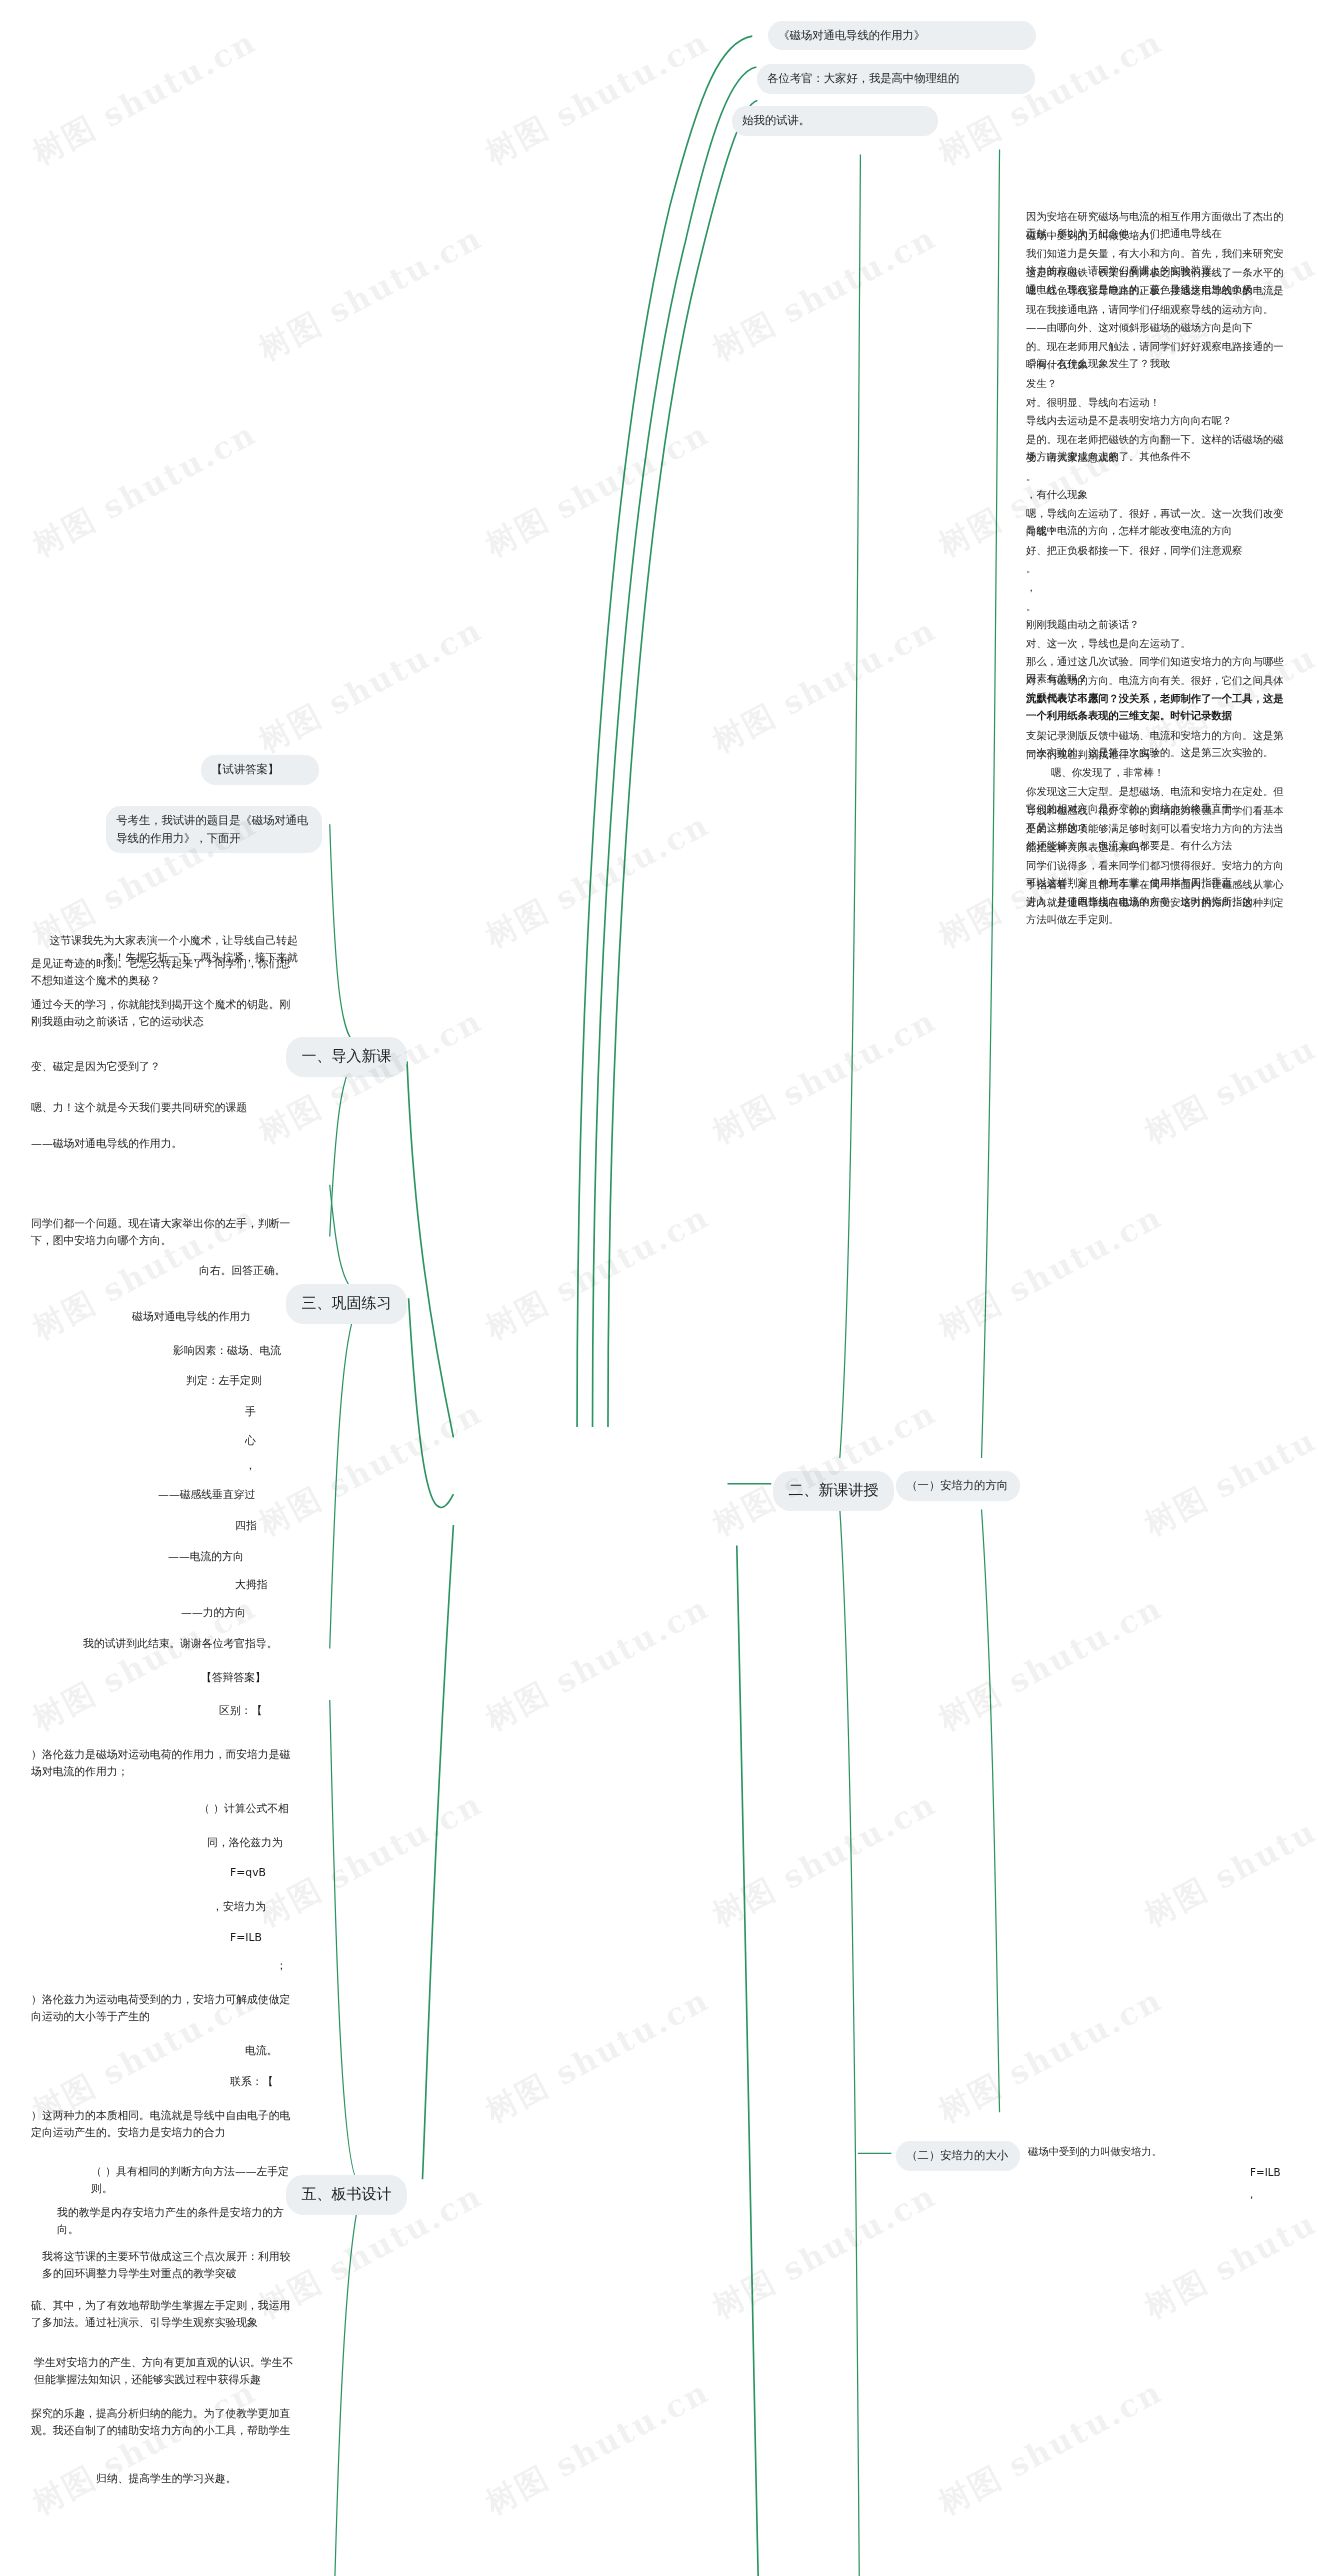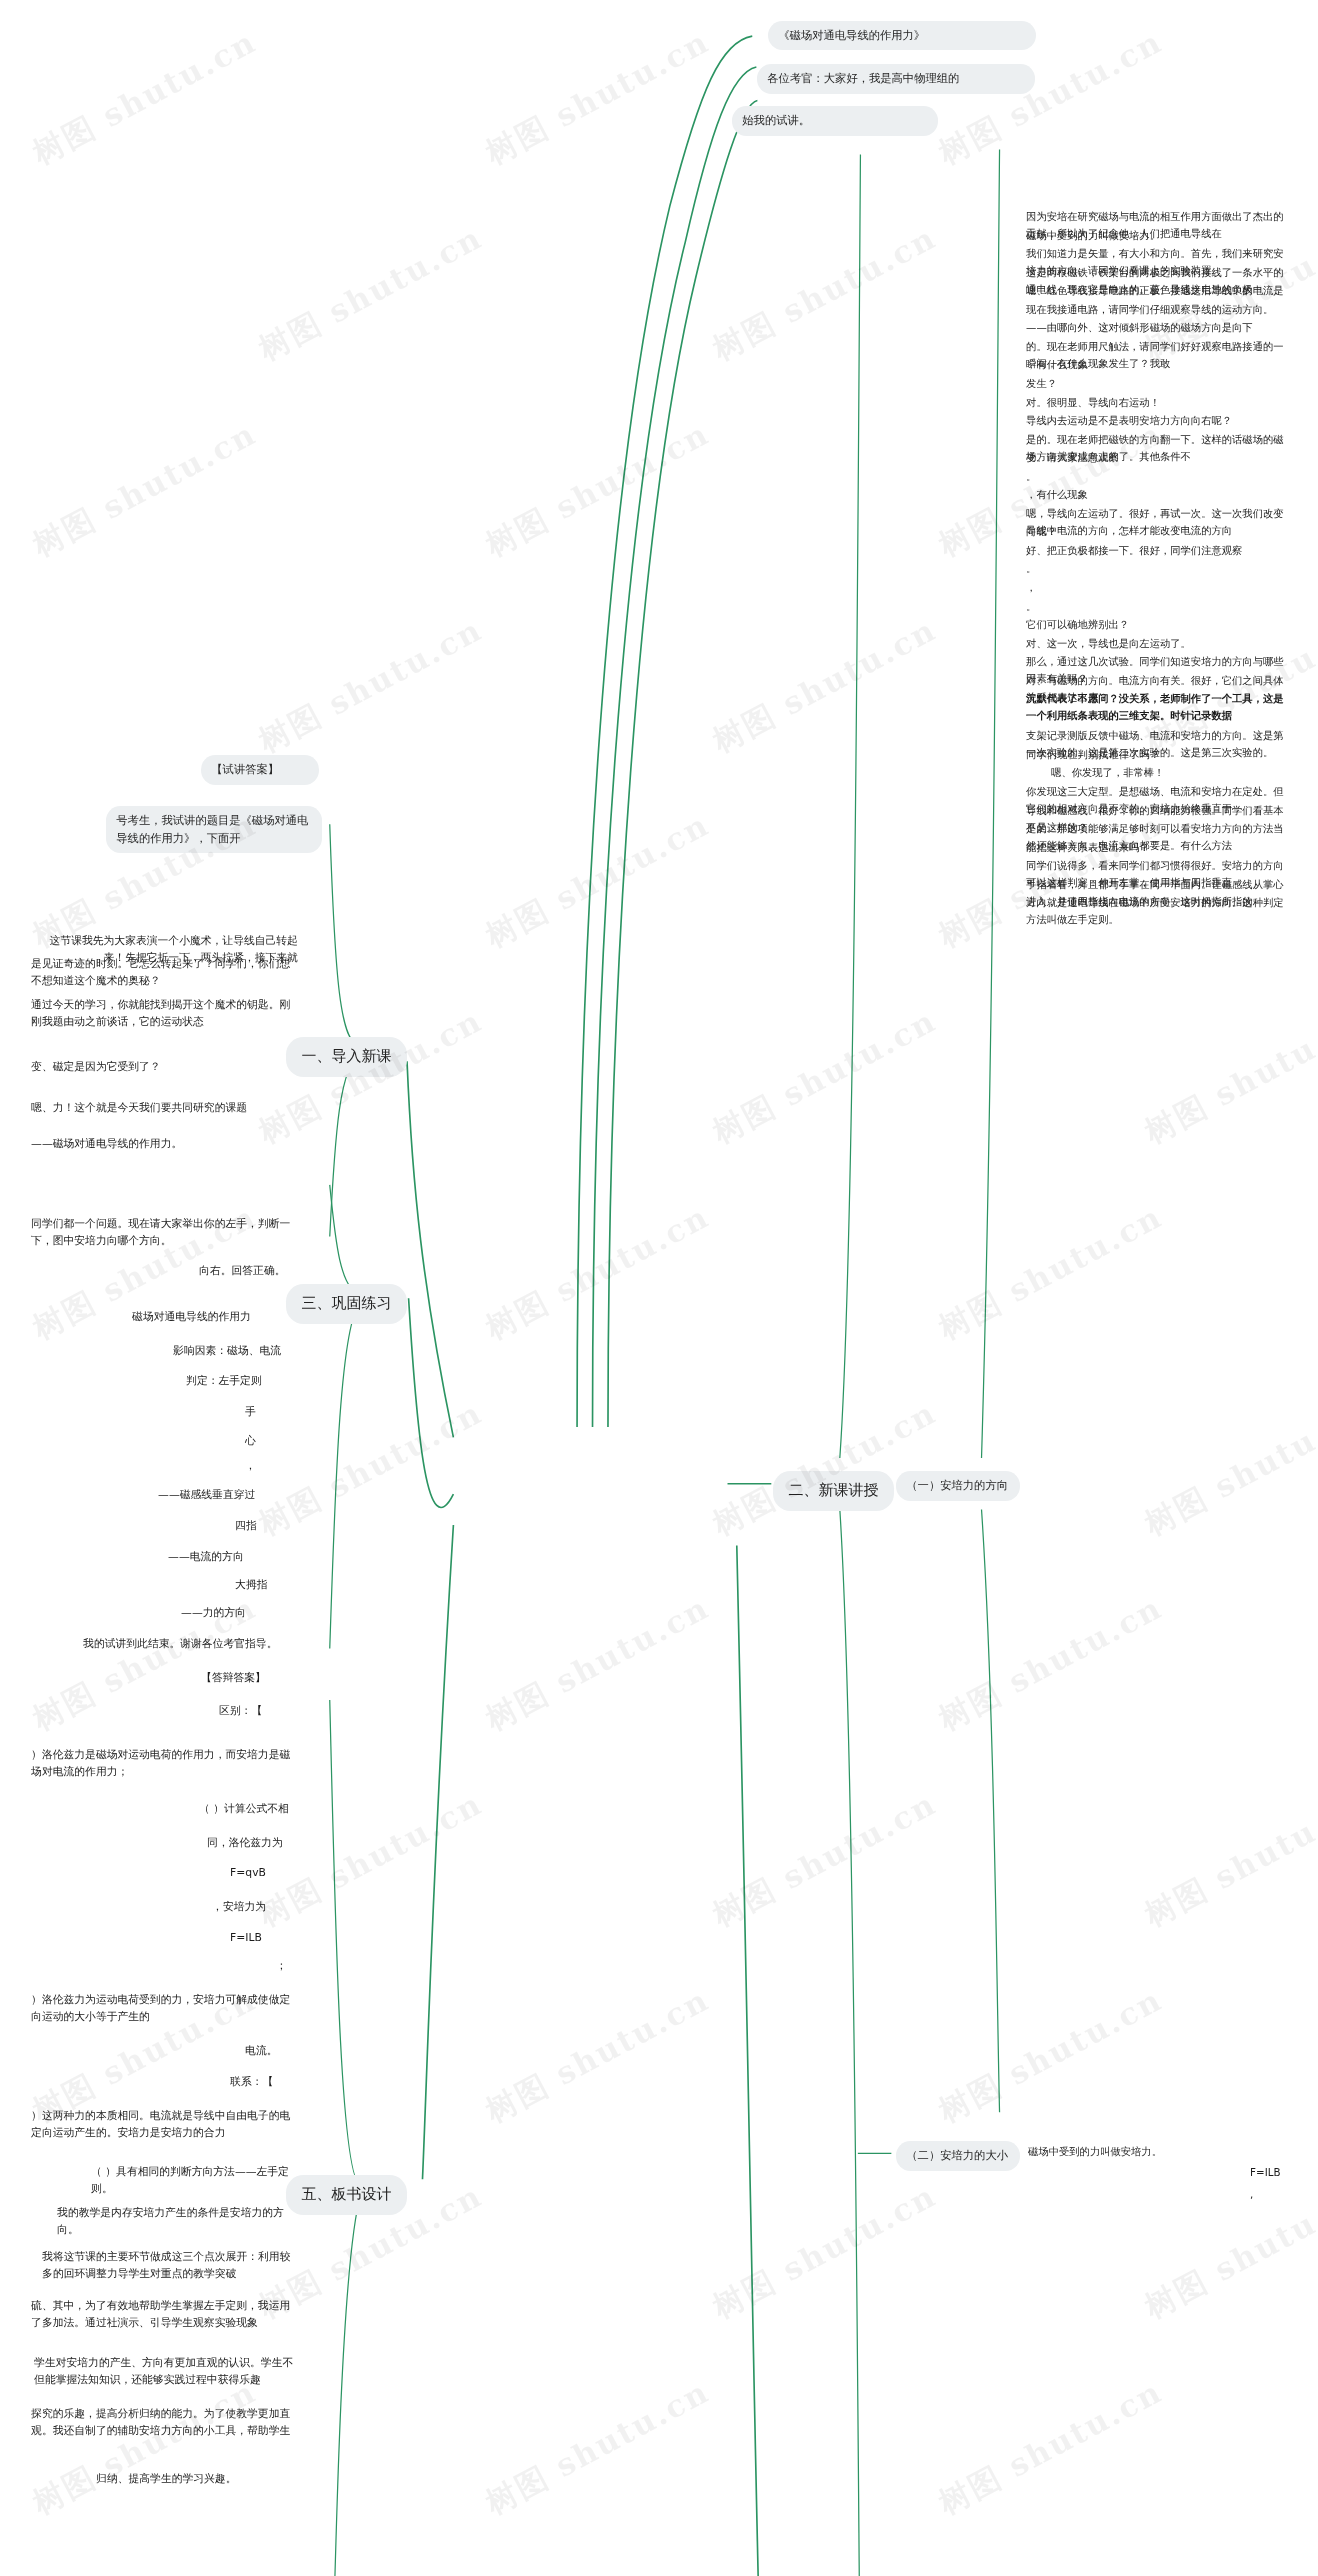--- a/index.html
+++ b/index.html
@@ -291,21 +291,21 @@
     <div class="node leaf small" style="left: 1023px; top: 558px;">
       <div class="node-box" style="width: 268px;">。</div>
     </div>
     <div class="node leaf small" style="left: 1023px; top: 577px;">
       <div class="node-box" style="width: 268px;">，</div>
     </div>
     <div class="node leaf small" style="left: 1023px; top: 596px;">
       <div class="node-box" style="width: 268px;">。</div>
     </div>
     <div class="node leaf small" style="left: 1023px; top: 614px;">
-      <div class="node-box" style="width: 268px;">它们可以确地辨别出？</div>
+      <div class="node-box" style="width: 268px;">刚刚我题由动之前谈话？</div>
     </div>
     <div class="node leaf small" style="left: 1023px; top: 633px;">
       <div class="node-box" style="width: 268px;">对、这一次，导线也是向左运动了。</div>
     </div>
     <div class="node leaf small" style="left: 1023px; top: 651px;">
       <div class="node-box" style="width: 268px;">那么，通过这几次试验。同学们知道安培力的方向与哪些因素有关吗？</div>
     </div>
     <div class="node leaf small" style="left: 1023px; top: 670px;">
       <div class="node-box" style="width: 268px;">对、与磁场的方向。电流方向有关。很好，它们之间具体关系都表达出来？</div>
     </div>

